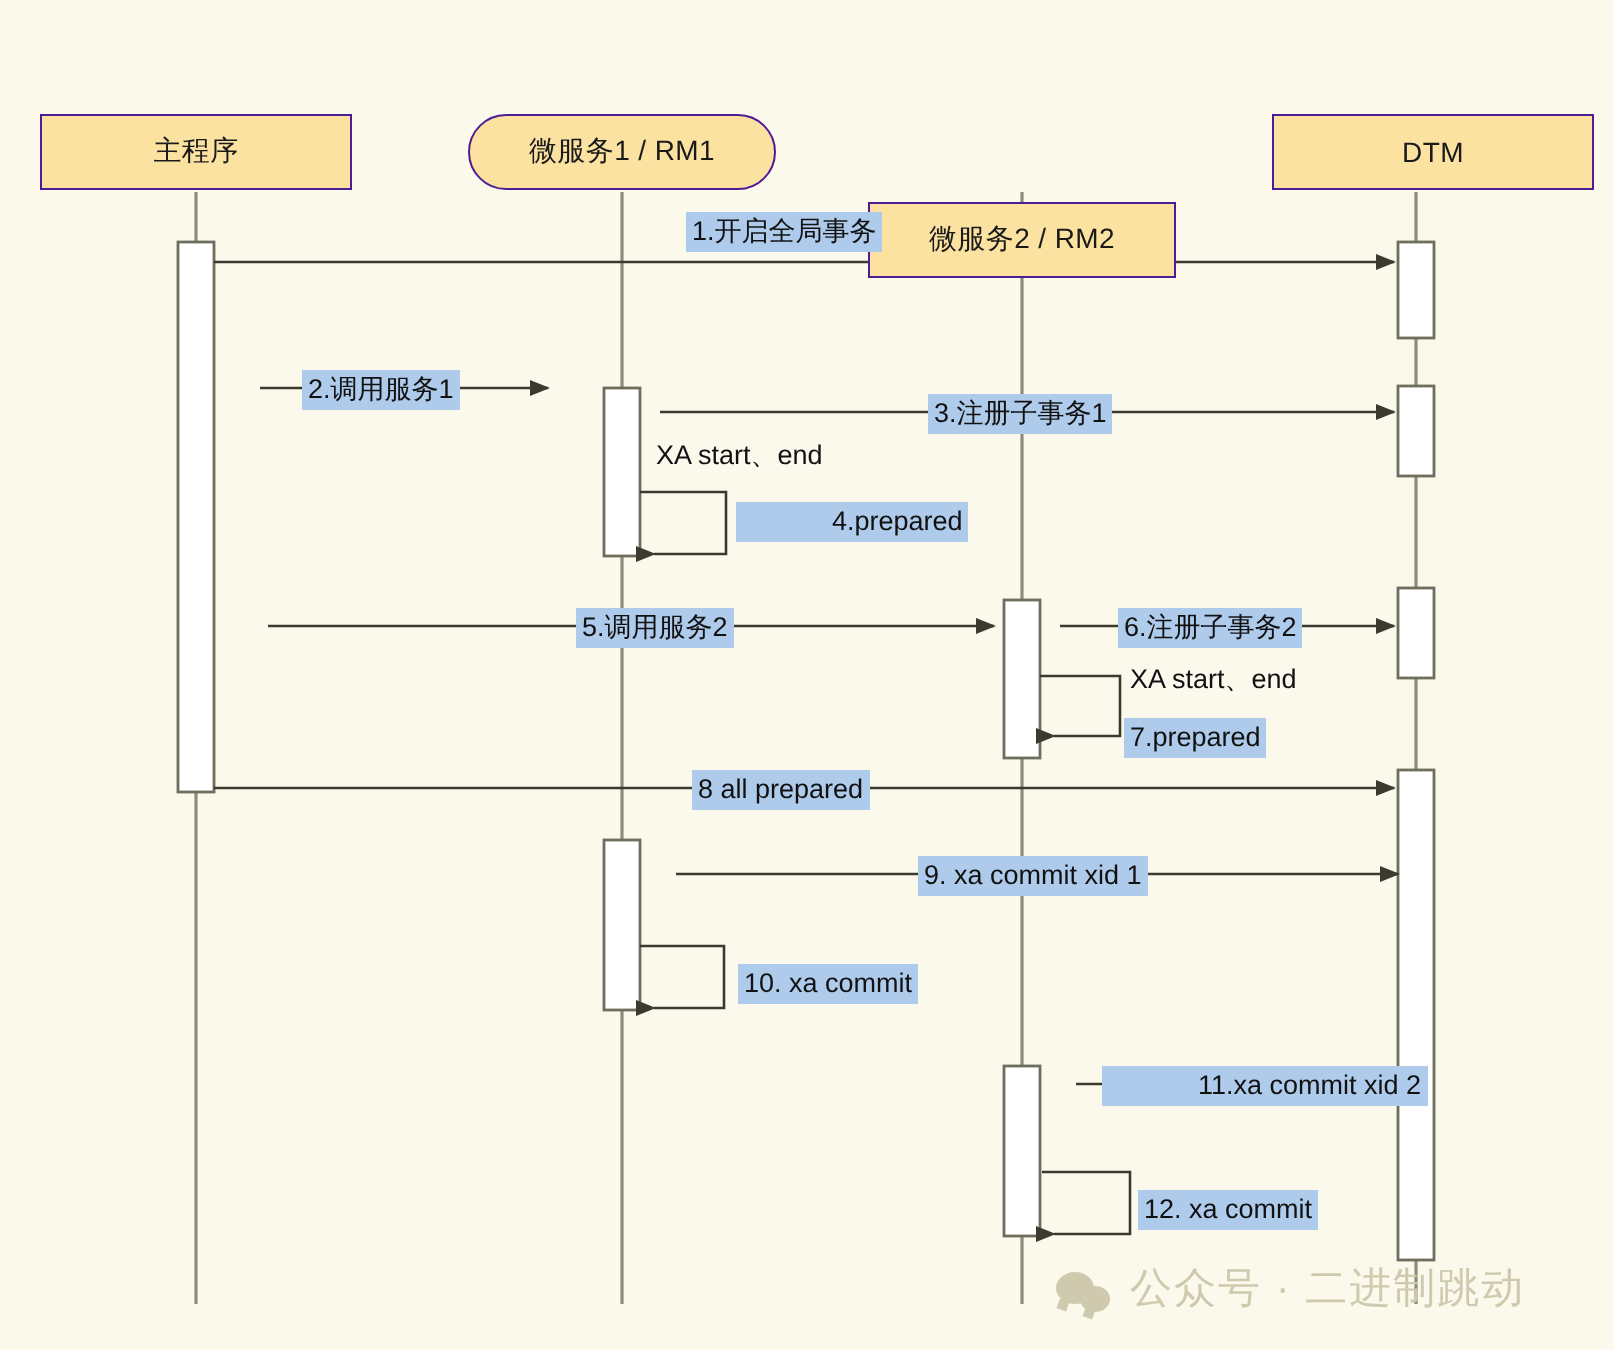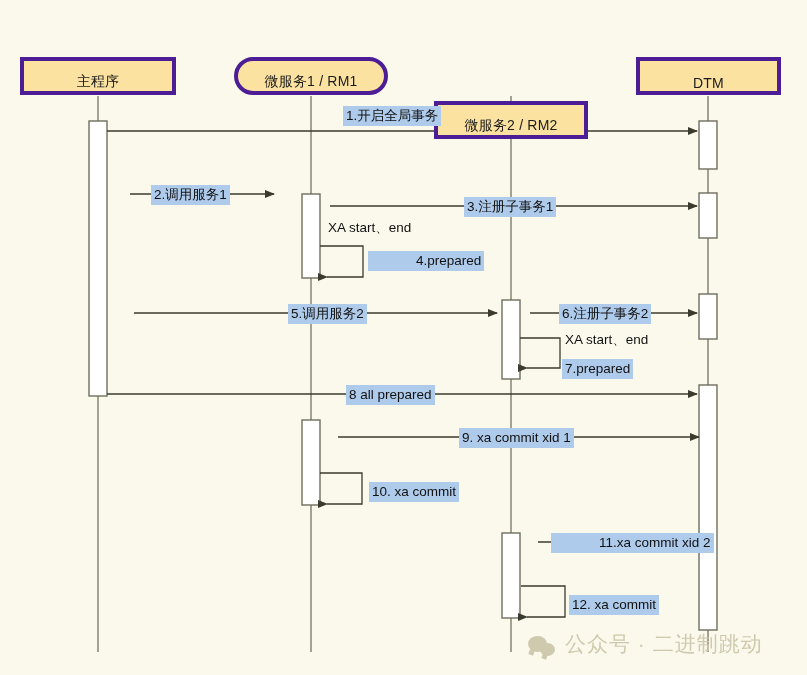--- a/index.html
+++ b/index.html
@@ -19,24 +19,24 @@
     position: absolute;
     left: 0;
     top: 0;
     width: 807px;
     height: 675px;
   }
   
   .participant {
     position: absolute;
     background: #fbe2a0;
-    border: 4px solid #4c1d95;
+    border: 1px solid #4c1d95;
     box-sizing: border-box;
     display: flex;
-    align-items: flex-end;
+    align-items: center;
     justify-content: center;
     font-size: 14px;
     color: #1a1a1a;
     letter-spacing: 0.2px;
   }
   
   .msg-label {
     position: absolute;
     background: #aecbeb;
     color: #111111;
@@ -146,21 +146,21 @@
 
   <div class="participant" style="left:20px; top:57px; width:156px; height:38px;">
     <span>主程序</span>
   </div>
   <div class="participant" style="left:234px; top:57px; width:154px; height:38px;border-radius:19px;">
     <span>微服务1 / RM1</span>
   </div>
   <div class="participant" style="left:434px; top:57px; width:154px; height:38px;margin-top:44px;">
     <span>微服务2 / RM2</span>
   </div>
-  <div class="participant" style="left:636px; top:57px; width:145px; height:38px;">
+  <div class="participant" style="left:636px; top:57px; width:161px; height:38px;">
     <span>DTM</span>
   </div>
 
   <div class="msg-label" style="left:343px; top:106px;">1.开启全局事务</div>
 
   <div class="msg-label" style="left:151px; top:185px;">2.调用服务1</div>
 
   <div class="msg-label" style="left:464px; top:197px;">3.注册子事务1</div>
 
   <div class="msg-label plain" style="left:325px; top:218px;">XA start、end</div>

